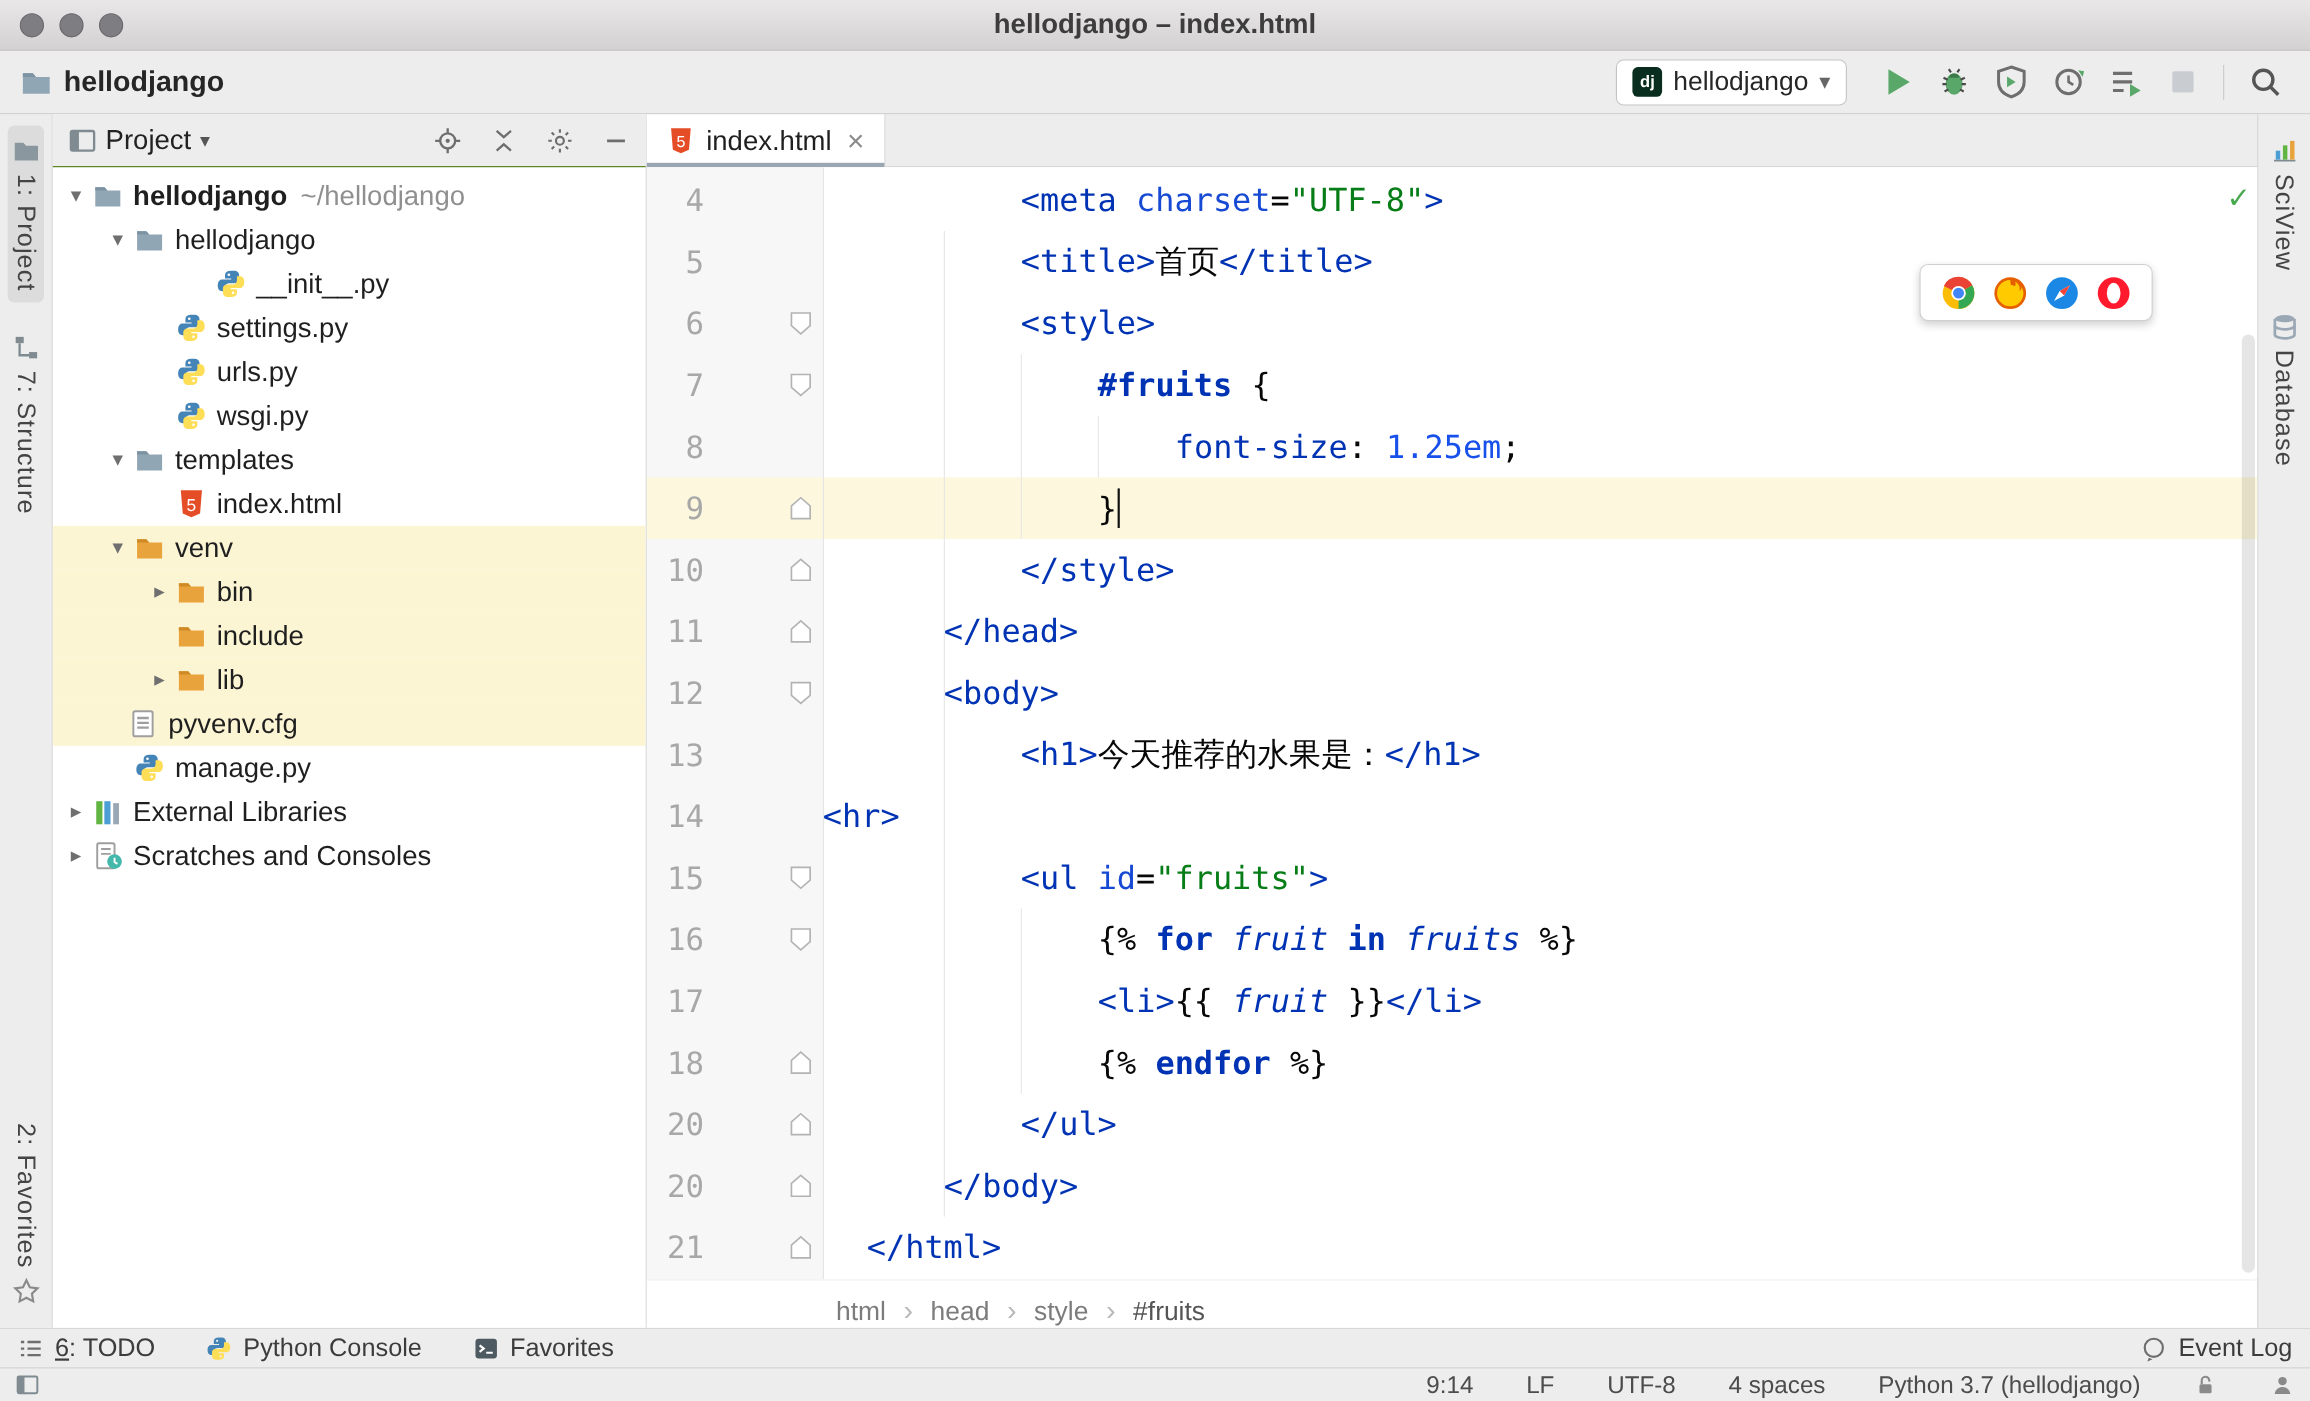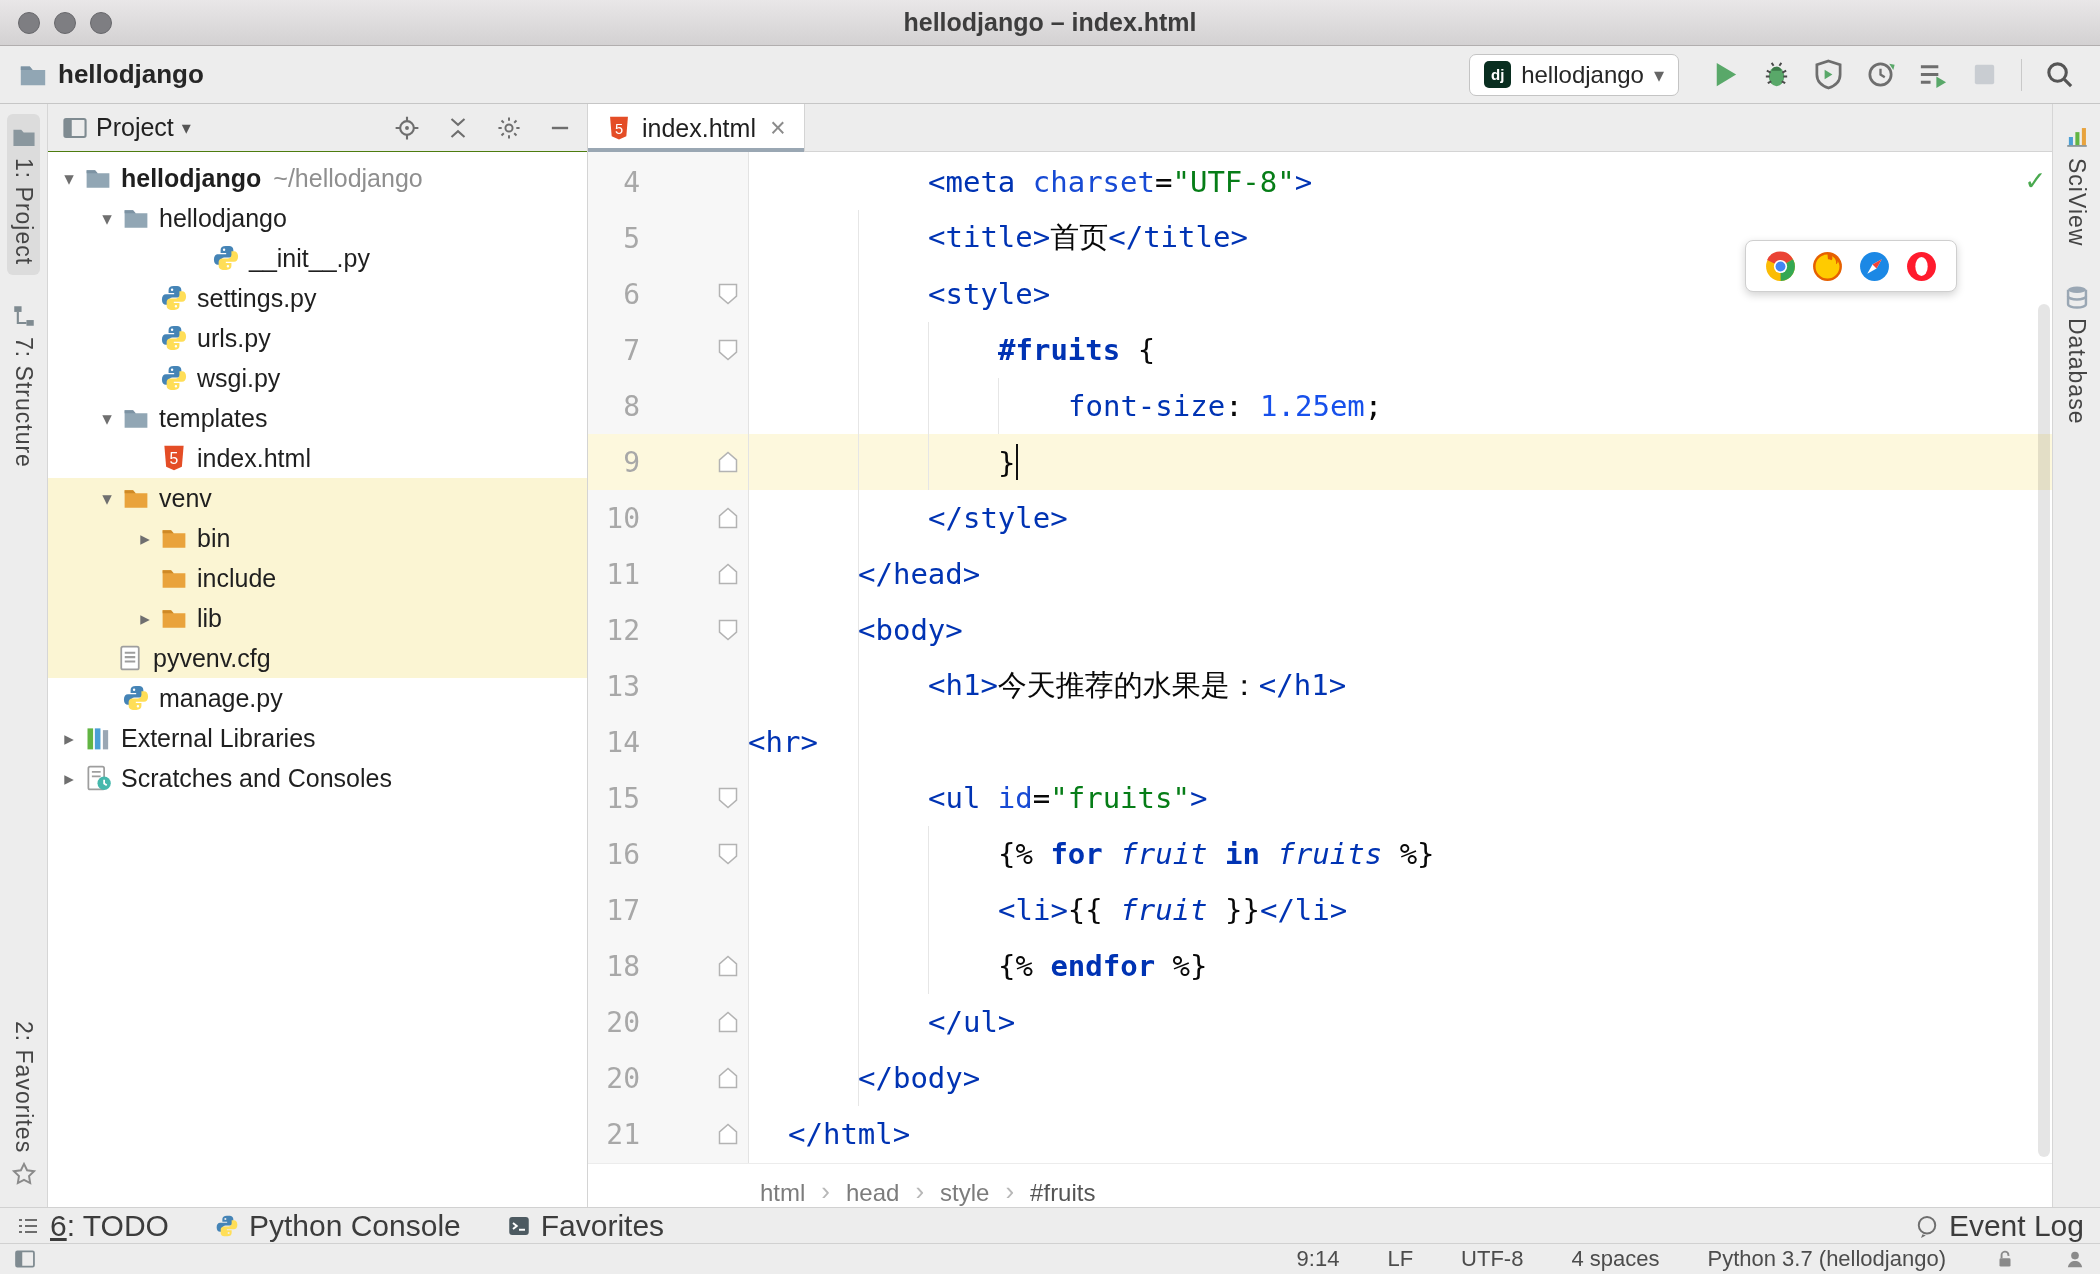--- a/index.html
+++ b/index.html
@@ -100,21 +100,21 @@
   .scroll-thumb{position:absolute;right:2px;top:152px;bottom:6px;width:12px;background:rgba(0,0,0,.10);border-radius:6px;z-index:5}
 
   .crumbs{height:44px;background:#fff;border-top:1px solid #ececec;display:flex;align-items:flex-end;gap:16px;
           padding-left:172px;font-size:24px}
   .crumb{color:#7c7c7c;cursor:pointer}
   .crumb.last{color:#555}
   .crumb-sep{color:#b8b8b8;font-size:26px}
 
   
   .bottombar{height:36px;background:#ededed;border-top:1px solid #d1d1d1;display:flex;align-items:center;padding:0 16px;gap:46px}
-  .bb-item{display:flex;align-items:center;gap:10px;font-size:30px;color:#3c3c3c;cursor:pointer}
+  .bb-item{display:flex;align-items:center;gap:10px;font-size:23px;color:#3c3c3c;cursor:pointer}
   .bb-item .icn,.bb-item svg{width:24px;height:24px}
   .bb-item.right{margin-left:auto}
   .statusbar{height:31px;background:#ededed;border-top:1px solid #d1d1d1;display:flex;align-items:center;padding:0 14px;
              font-size:22px;color:#4c4c4c}
   .sb-icn,.sb-icn svg{width:22px;height:22px;cursor:pointer}
   .sb-right{margin-left:auto;display:flex;align-items:center;gap:48px}
   .sb-item{white-space:nowrap;cursor:pointer}
 </style>
 </head>
 <body>
@@ -289,21 +289,21 @@
           <div class="trow" style="padding-left: 44px;">
             <span class="arrow">▾</span>
             <span class="icn">
               <svg viewBox="0 0 16 16">
                 <path d="M1.5 13.5v-10h4.8l1.5 1.8h6.7v8.2z" fill="#91a6b4"></path>
                 <path d="M1.5 3.5h4.8l1.5 1.8H1.5z" fill="#7d93a3"></path>
               </svg>
             </span>
             <span class="tlabel">hellodjango</span>
           </div>
-          <div class="trow" style="padding-left: 118px; margin-left: 16px;">
+          <div class="trow" style="padding-left: 118px;">
             <span class="arrow"></span>
             <span class="icn">
               <svg viewBox="0 0 16 16">
                 <path fill="#4584b6" d="M7.9 1.2c-2 0-3 .9-3 2.2v1.8h3.2v.6H3.4c-1.3 0-2.3 1-2.3 3 0 2.1 1 3.1 2.3 3.1h1.5v-2c0-1.2 1-2.2 2.2-2.2h3.1c1.1 0 2-.9 2-2V3.4c0-1.3-1.1-2.2-2.4-2.2zm-1 1.4a.7.7 0 1 1 0 1.4.7.7 0 0 1 0-1.4z"></path>
                 <path fill="#ffde57" d="M8.1 14.8c2 0 3-.9 3-2.2v-1.8H7.9v-.6h4.7c1.3 0 2.3-1 2.3-3 0-2.1-1-3.1-2.3-3.1h-1.5v2c0 1.2-1 2.2-2.2 2.2H5.8c-1.1 0-2 .9-2 2v2.3c0 1.3 1.1 2.2 2.4 2.2zm1-1.4a.7.7 0 1 1 0-1.4.7.7 0 0 1 0 1.4z"></path>
               </svg>
             </span>
             <span class="tlabel">__init__.py</span>
           </div>
           <div class="trow" style="padding-left: 82px;">

